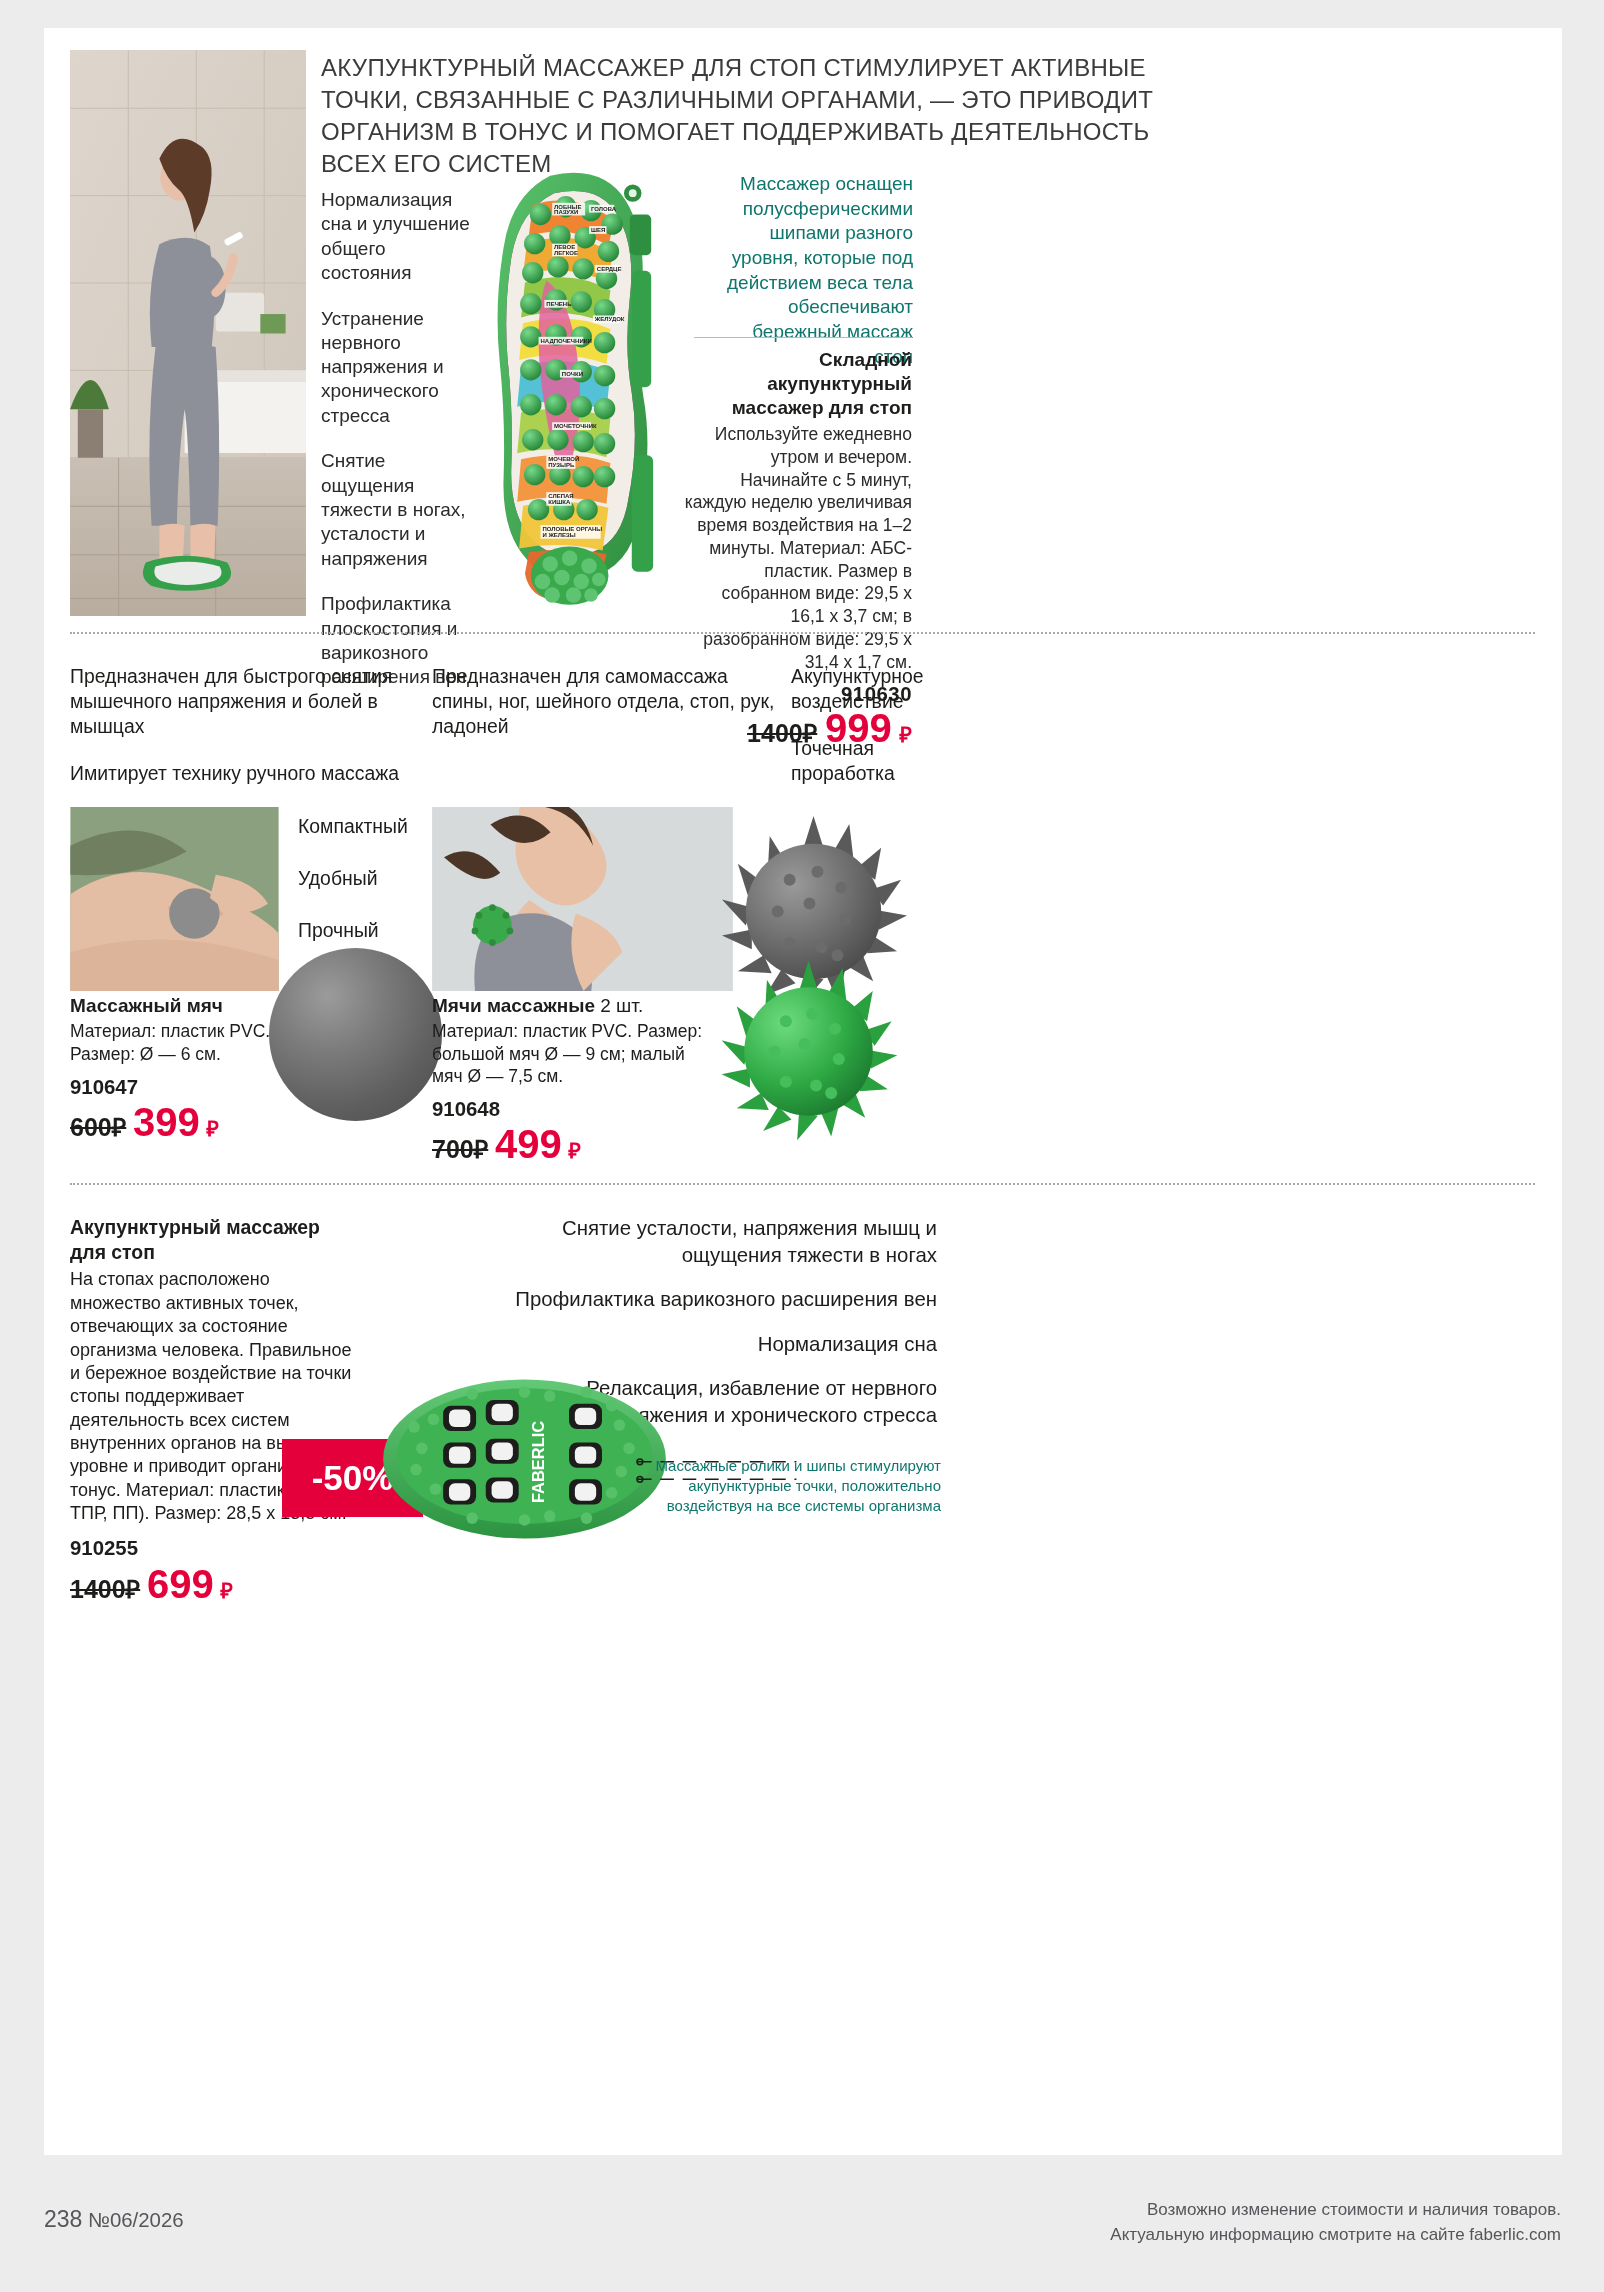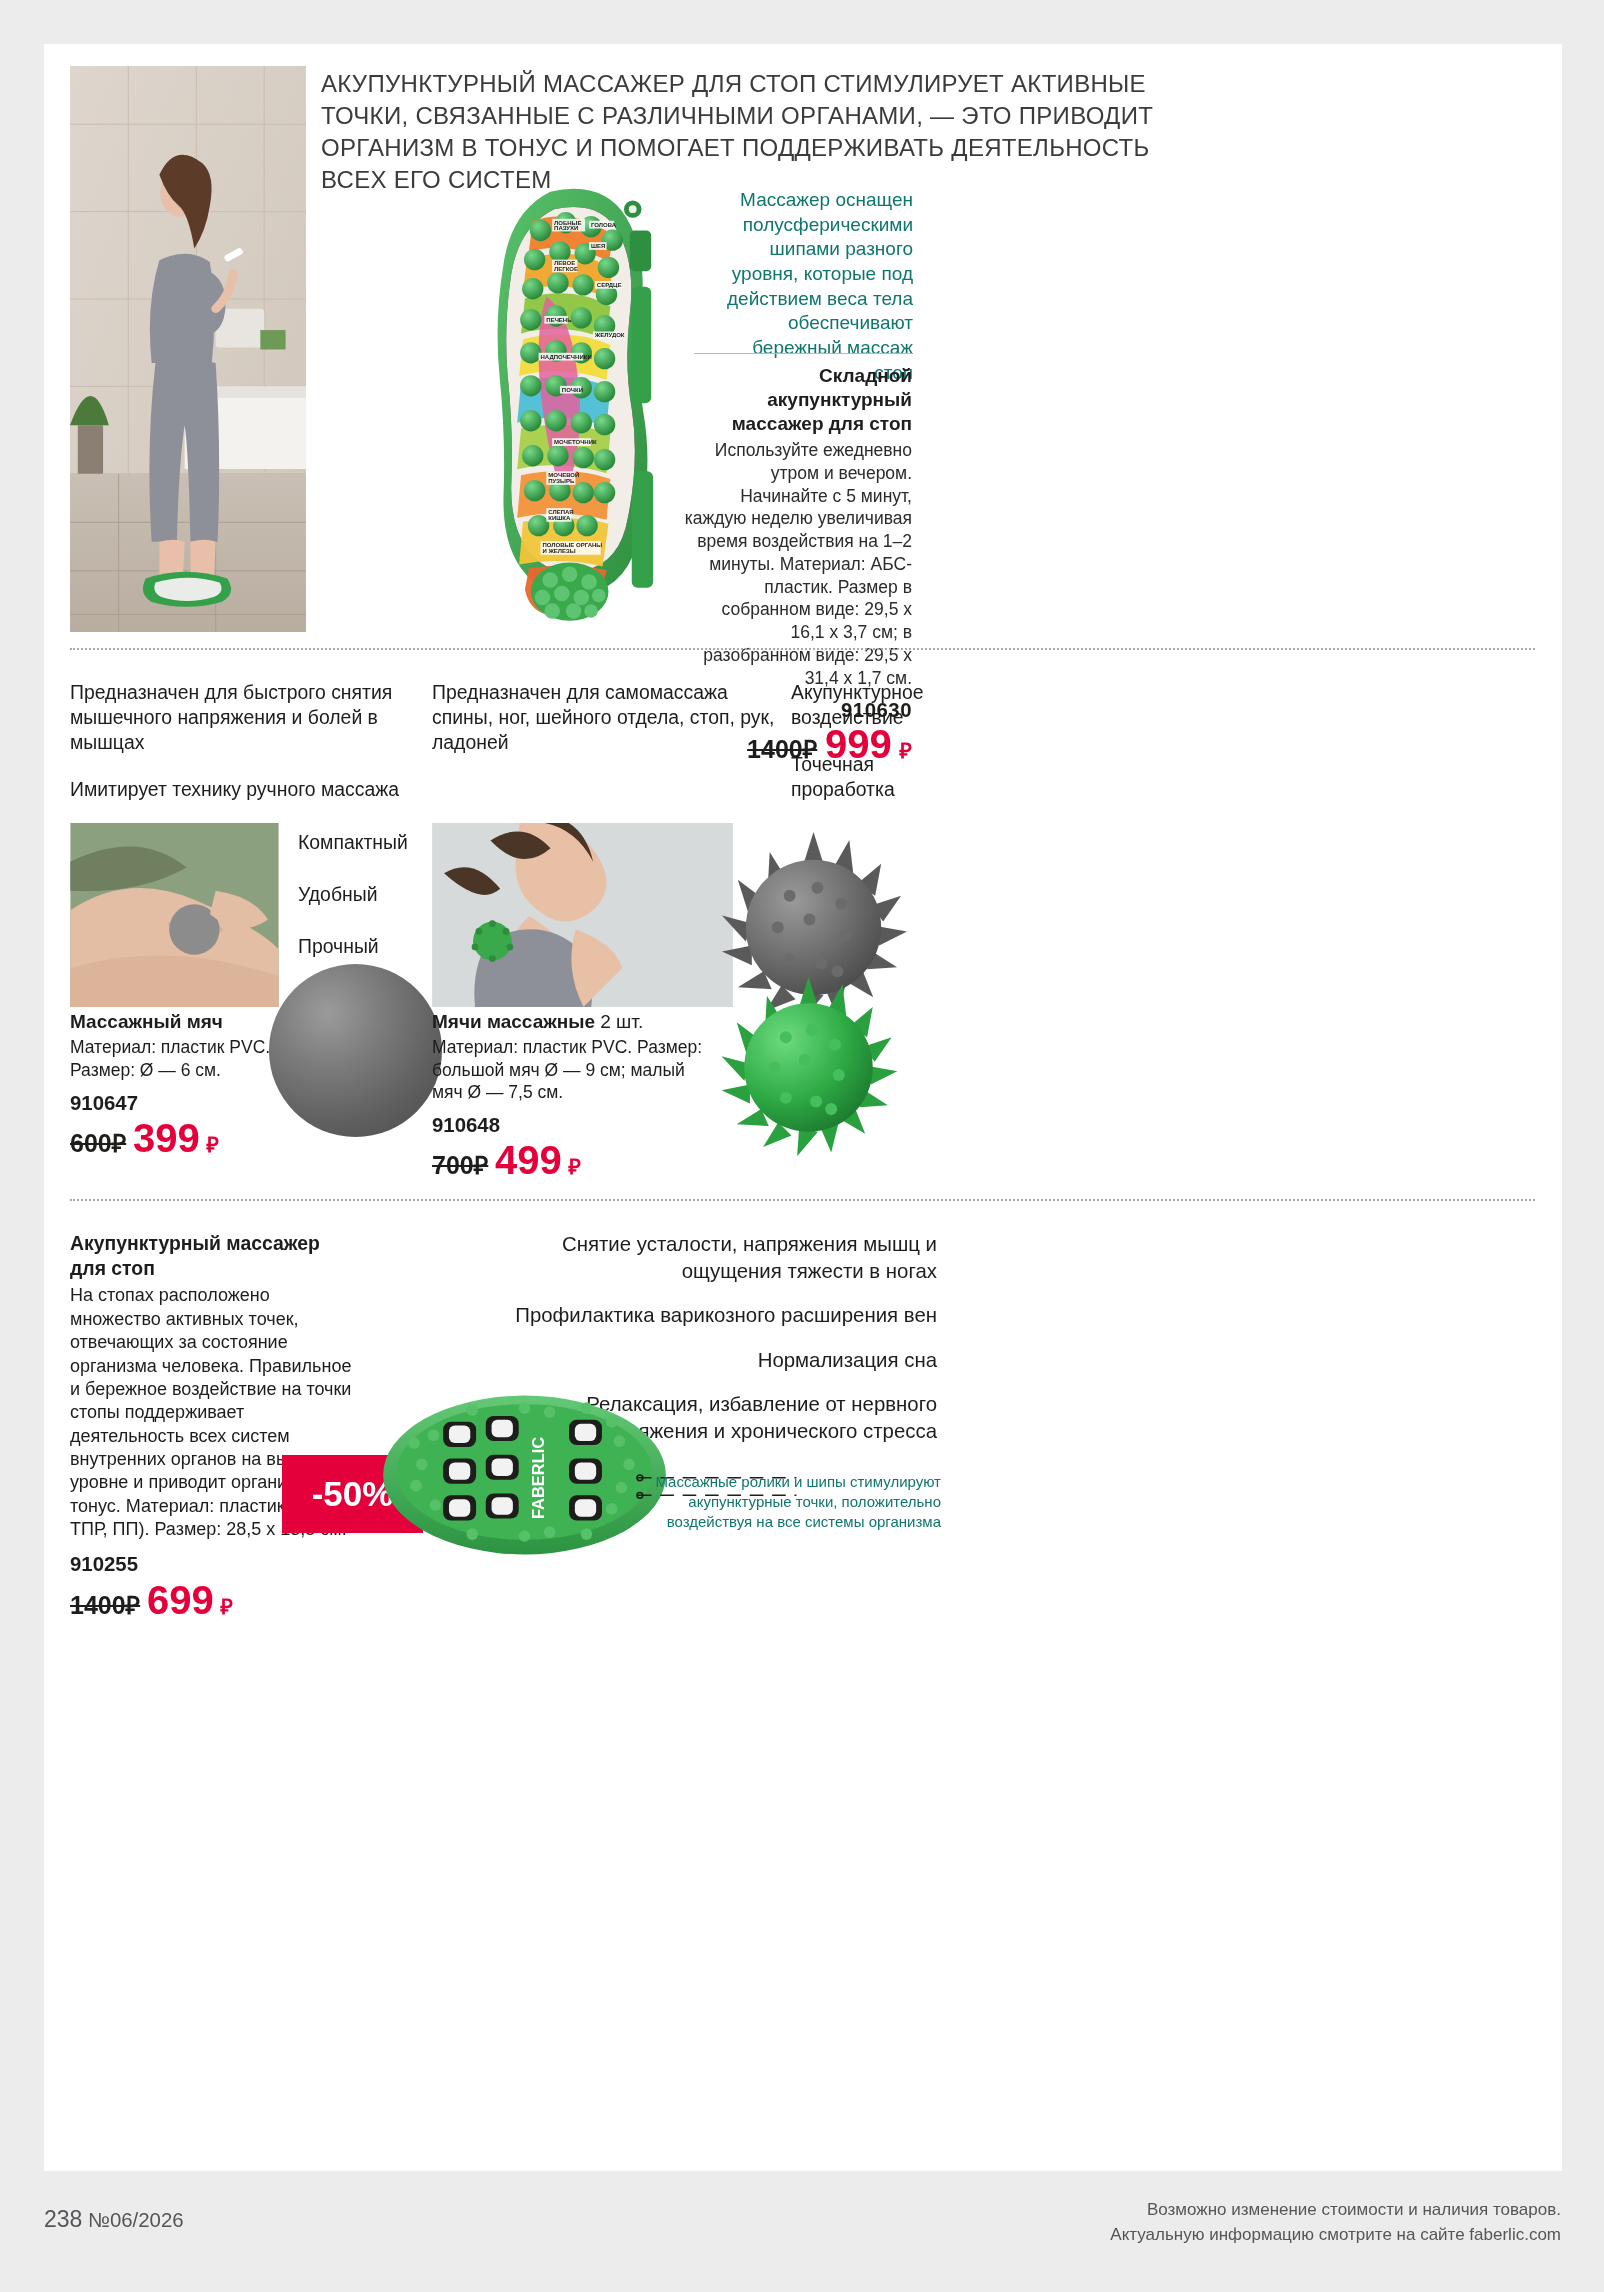--- a/index.html
+++ b/index.html
@@ -8,21 +8,21 @@
     width: 1605px;
     height: 2292px;
     background: #ececec;
     font-family: "Liberation Sans", sans-serif;
     color: #1d1d1b;
     position: relative;
     overflow: hidden;
   }
   .page {
     position: absolute;
-    left: 44px; top: 44px;
+    left: 44px; top: 28px;
     width: 1518px; height: 2127px;
     background: #ffffff;
   }
 
   
   .sec1 { position: absolute; left: 0; top: 0; width: 1518px; height: 602px; }
   .photo-woman {
     position: absolute; left: 26px; top: 22px; width: 236px; height: 566px;
     overflow: hidden; background: #d9cfc6;
   }
@@ -193,20 +193,26 @@
 
         <g>
           <path d="M78 528 q40 -14 84 0 q10 16 -6 24 q-36 10 -72 0 q-14 -8 -6 -24z" fill="#35a04a"></path>
           <path d="M88 532 q34 -10 66 0 q6 10 -6 15 q-28 8 -54 0 q-10 -5 -6 -15z" fill="#e9ece9"></path>
         </g>
       </svg>
     </div>
 
     <div class="headline">АКУПУНКТУРНЫЙ МАССАЖЕР ДЛЯ СТОП СТИМУЛИРУЕТ АКТИВНЫЕ ТОЧКИ, СВЯЗАННЫЕ С РАЗЛИЧНЫМИ ОРГАНАМИ, — ЭТО ПРИВОДИТ ОРГАНИЗМ В ТОНУС И ПОМОГАЕТ ПОДДЕРЖИВАТЬ ДЕЯТЕЛЬНОСТЬ ВСЕХ ЕГО СИСТЕМ</div>
 
+    <div class="bullets1">
+      <p>Нормализация сна и улучшение общего состояния</p>
+      <p>Устранение нервного напряжения и хронического стресса</p>
+      <p>Снятие ощущения тяжести в ногах, усталости и напряжения</p>
+      <p>Профилактика плоскостопия и варикозного расширения вен</p>
+    </div>
 
     <div class="massager-img">
       <svg width="209" height="466" viewBox="0 0 215 480" xmlns="http://www.w3.org/2000/svg">
         <defs>
           <linearGradient id="gshell" x1="0" y1="0" x2="1" y2="1">
             <stop offset="0" stop-color="#58c06a"></stop>
               <stop offset="1" stop-color="#2f8f40"></stop>
           </linearGradient>
           <radialGradient id="gbump" cx="35%" cy="30%" r="70%">
             <stop offset="0" stop-color="#79d98a"></stop>

